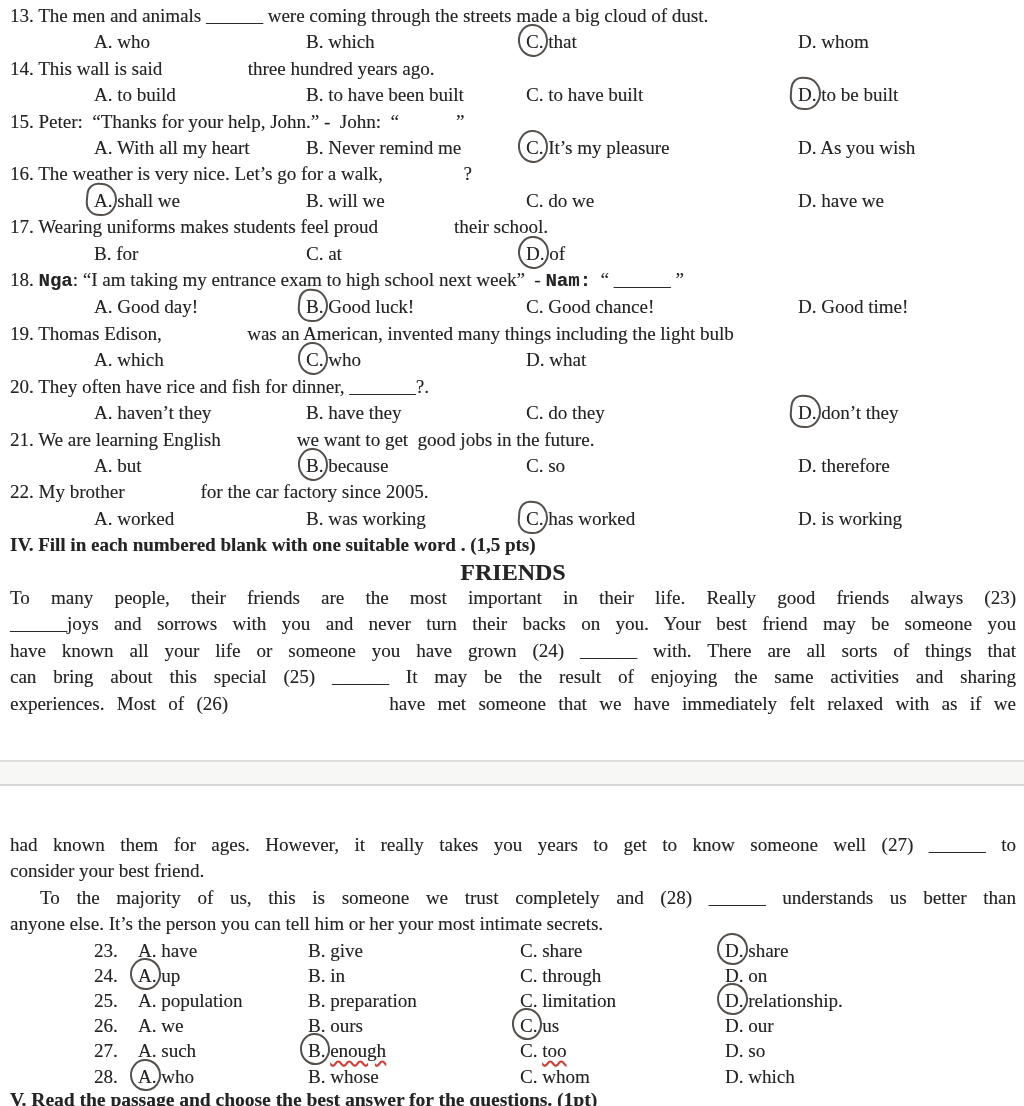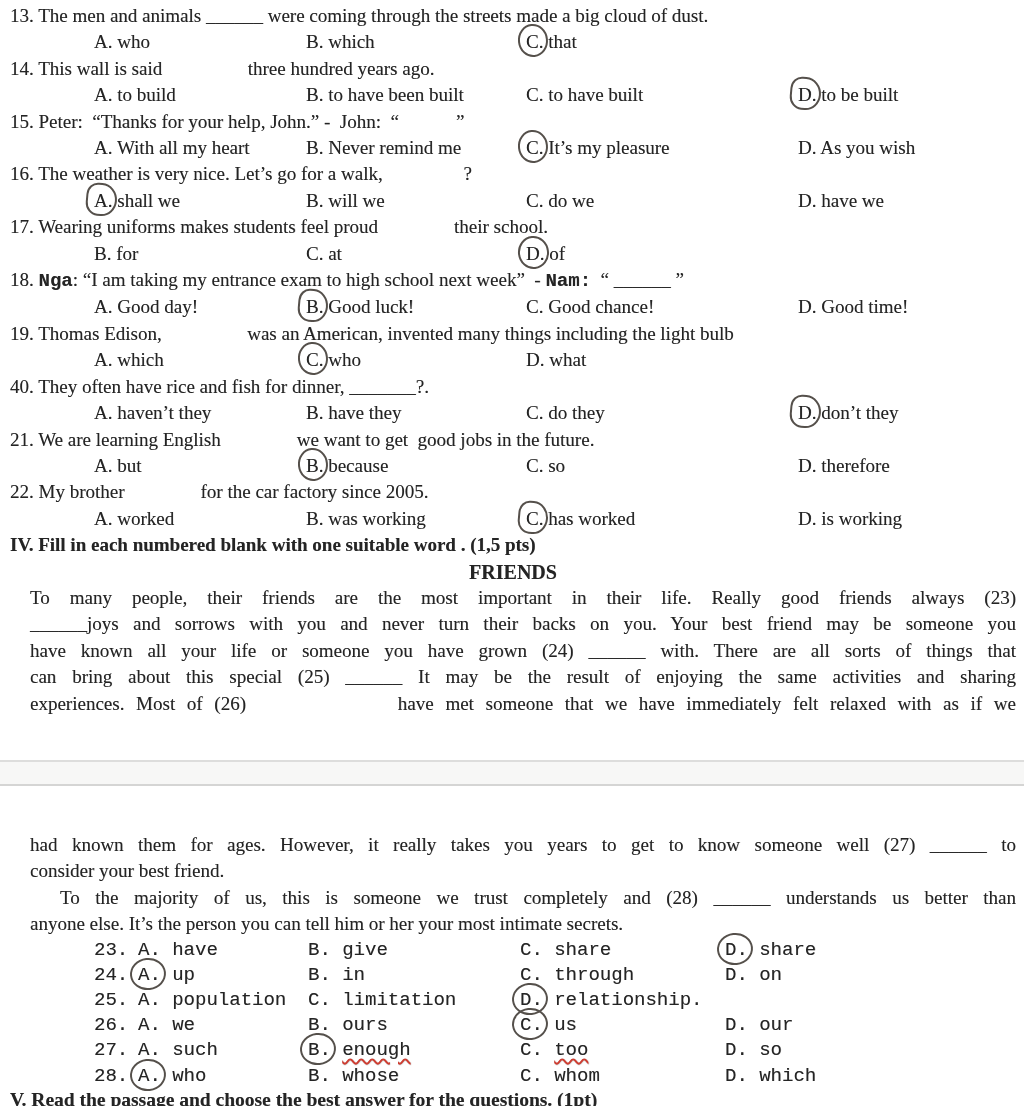--- a/index.html
+++ b/index.html
@@ -14,41 +14,41 @@
   .b{font-weight:bold;font-family:Liberation Mono, monospace;}
   .opts{display:grid;grid-template-columns:212px 220px 272px 1fr;padding-left:84px;white-space:pre-wrap;}
   .opt{overflow:visible;white-space:pre-wrap;}
   .optlabel{position:relative;display:inline-block;}
   .circled::before{
     content:"";position:absolute;left:-8px;top:-5px;right:-5px;bottom:-2px;
     border:2px solid #55504b;border-radius:50%;transform:rotate(-6deg);
   }
   .q:nth-child(even) .circled::before{transform:rotate(5deg);border-radius:42% 58% 55% 45%;}
   .heading{font-weight:bold;}
-  .friends{font-weight:bold;text-align:center;font-size:20px;line-height:26.4px;}
-  .pline{text-align:justify;text-align-last:justify;margin-left:20px;}
+  .friends{font-weight:bold;text-align:center;font-size:24px;line-height:26.4px;}
+  .pline{text-align:justify;text-align-last:justify;}
   .pline.left{text-align:center;text-align-last:left;}
   .pline.indent{text-indent:30px;}
   .divider{margin:43px -8px 0 -10px;height:22px;background:#f7f7f6;
     border-top:2px solid #dddddc;border-bottom:2px solid #d5d5d4;}
   .para2{margin-top:46px;}
-  .cloze{margin-top:0;font-family:Liberation Mono, monospace;}
+  .cloze{margin-top:0;}
   .cloze-row{display:grid;grid-template-columns:44px 170px 212px 205px 1fr;padding-left:84px;line-height:25.2px;white-space:pre-wrap;}
   .sp{text-decoration:underline wavy #d03c30 2px;text-underline-offset:3px;margin-top:28px;}
   .h5{font-weight:bold;font-size:19.5px;}
 </style>
 </head>
 <body>
 
 <div class="doc">
 
   <div>
       <div class="q">
         <div class="stem"><span>13.</span> <span>The men and animals ______ were coming through the streets made a big cloud of dust.</span></div>
-        <div class="opts"><span class="opt"><span class="optlabel">A.</span> <span>who</span></span><span class="opt"><span class="optlabel">B.</span> <span>which</span></span><span class="opt"><span class="optlabel circled">C.</span> <span>that</span></span></div>
+        <div class="opts"><span class="opt"><span class="optlabel">A.</span> <span>who</span></span><span class="opt"><span class="optlabel">B.</span> <span>which</span></span><span class="opt"><span class="optlabel circled">C.</span> <span>that</span></span><span class="opt"><span class="optlabel">D.</span> <span>whom</span></span></div>
       </div>
       <div class="q">
         <div class="stem"><span>14.</span> <span>This wall is said&nbsp;&nbsp;&nbsp;&nbsp;&nbsp;&nbsp;&nbsp;&nbsp;&nbsp;&nbsp;&nbsp;&nbsp;&nbsp;&nbsp;&nbsp;&nbsp;&nbsp;&nbsp;three hundred years ago.</span></div>
         <div class="opts"><span class="opt"><span class="optlabel">A.</span> <span>to build</span></span><span class="opt"><span class="optlabel">B.</span> <span>to have been built</span></span><span class="opt"><span class="optlabel">C.</span> <span>to have built</span></span><span class="opt"><span class="optlabel circled">D.</span> <span>to be built</span></span></div>
       </div>
       <div class="q">
         <div class="stem"><span>15.</span> <span>Peter:  “Thanks for your help, John.” -  John:  “&nbsp;&nbsp;&nbsp;&nbsp;&nbsp;&nbsp;&nbsp;&nbsp;&nbsp;&nbsp;&nbsp;&nbsp;”</span></div>
         <div class="opts"><span class="opt"><span class="optlabel">A.</span> <span>With all my heart</span></span><span class="opt"><span class="optlabel">B.</span> <span>Never remind me</span></span><span class="opt"><span class="optlabel circled">C.</span> <span>It’s my pleasure</span></span><span class="opt"><span class="optlabel">D.</span> <span>As you wish</span></span></div>
       </div>
       <div class="q">
@@ -61,21 +61,21 @@
       </div>
       <div class="q">
         <div class="stem"><span>18.</span> <span class="b">Nga</span><span>: “I am taking my entrance exam to high school next week”  - </span><span class="b">Nam:</span><span>  “ ______ ”</span></div>
         <div class="opts"><span class="opt"><span class="optlabel">A.</span> <span>Good day!</span></span><span class="opt"><span class="optlabel circled">B.</span> <span>Good luck!</span></span><span class="opt"><span class="optlabel">C.</span> <span>Good chance!</span></span><span class="opt"><span class="optlabel">D.</span> <span>Good time!</span></span></div>
       </div>
       <div class="q">
         <div class="stem"><span>19.</span> <span>Thomas Edison,&nbsp;&nbsp;&nbsp;&nbsp;&nbsp;&nbsp;&nbsp;&nbsp;&nbsp;&nbsp;&nbsp;&nbsp;&nbsp;&nbsp;&nbsp;&nbsp;&nbsp;&nbsp;was an American, invented many things including the light bulb</span></div>
         <div class="opts"><span class="opt"><span class="optlabel">A.</span> <span>which</span></span><span class="opt"><span class="optlabel circled">C.</span> <span>who</span></span><span class="opt"><span class="optlabel">D.</span> <span>what</span></span></div>
       </div>
       <div class="q">
-        <div class="stem"><span>40.</span> <span>They often have rice and fish for dinner, _______?.</span></div>
+        <div class="stem"><span>20.</span> <span>They often have rice and fish for dinner, _______?.</span></div>
         <div class="opts"><span class="opt"><span class="optlabel">A.</span> <span>haven’t they</span></span><span class="opt"><span class="optlabel">B.</span> <span>have they</span></span><span class="opt"><span class="optlabel">C.</span> <span>do they</span></span><span class="opt"><span class="optlabel circled">D.</span> <span>don’t they</span></span></div>
       </div>
       <div class="q">
         <div class="stem"><span>21.</span> <span>We are learning English&nbsp;&nbsp;&nbsp;&nbsp;&nbsp;&nbsp;&nbsp;&nbsp;&nbsp;&nbsp;&nbsp;&nbsp;&nbsp;&nbsp;&nbsp;&nbsp;we want to get  good jobs in the future.</span></div>
         <div class="opts"><span class="opt"><span class="optlabel">A.</span> <span>but</span></span><span class="opt"><span class="optlabel circled">B.</span> <span>because</span></span><span class="opt"><span class="optlabel">C.</span> <span>so</span></span><span class="opt"><span class="optlabel">D.</span> <span>therefore</span></span></div>
       </div>
       <div class="q">
         <div class="stem"><span>22.</span> <span>My brother&nbsp;&nbsp;&nbsp;&nbsp;&nbsp;&nbsp;&nbsp;&nbsp;&nbsp;&nbsp;&nbsp;&nbsp;&nbsp;&nbsp;&nbsp;&nbsp;for the car factory since 2005.</span></div>
         <div class="opts"><span class="opt"><span class="optlabel">A.</span> <span>worked</span></span><span class="opt"><span class="optlabel">B.</span> <span>was working</span></span><span class="opt"><span class="optlabel circled">C.</span> <span>has worked</span></span><span class="opt"><span class="optlabel">D.</span> <span>is working</span></span></div>
       </div>
@@ -97,21 +97,21 @@
   <div class="para2" id="para2">
       <div class="pline">had known them for ages. However, it really takes you years to get to know someone well (27) ______ to</div>
       <div class="pline left">consider your best friend.</div>
       <div class="pline indent">To the majority of us, this is someone we trust completely and (28) ______ understands us better than</div>
       <div class="pline left">anyone else. It’s the person you can tell him or her your most intimate secrets.</div>
     </div>
 
   <div class="cloze">
       <div class="cloze-row"><span>23.</span><span class="opt"><span class="optlabel">A.</span> <span>have</span></span><span class="opt"><span class="optlabel">B.</span> <span>give</span></span><span class="opt"><span class="optlabel">C.</span> <span>share</span></span><span class="opt"><span class="optlabel circled">D.</span> <span>share</span></span></div>
       <div class="cloze-row"><span>24.</span><span class="opt"><span class="optlabel circled">A.</span> <span>up</span></span><span class="opt"><span class="optlabel">B.</span> <span>in</span></span><span class="opt"><span class="optlabel">C.</span> <span>through</span></span><span class="opt"><span class="optlabel">D.</span> <span>on</span></span></div>
-      <div class="cloze-row"><span>25.</span><span class="opt"><span class="optlabel">A.</span> <span>population</span></span><span class="opt"><span class="optlabel">C.</span> <span>limitation</span></span><span class="opt"><span class="optlabel circled">D.</span> <span>relationship.</span></span></div>
+      <div class="cloze-row"><span>25.</span><span class="opt"><span class="optlabel">A.</span> <span>population</span></span><span class="opt"><span class="optlabel">B.</span> <span>preparation</span></span><span class="opt"><span class="optlabel">C.</span> <span>limitation</span></span><span class="opt"><span class="optlabel circled">D.</span> <span>relationship.</span></span></div>
       <div class="cloze-row"><span>26.</span><span class="opt"><span class="optlabel">A.</span> <span>we</span></span><span class="opt"><span class="optlabel">B.</span> <span>ours</span></span><span class="opt"><span class="optlabel circled">C.</span> <span>us</span></span><span class="opt"><span class="optlabel">D.</span> <span>our</span></span></div>
       <div class="cloze-row"><span>27.</span><span class="opt"><span class="optlabel">A.</span> <span>such</span></span><span class="opt"><span class="optlabel circled">B.</span> <span class="sp">enough</span></span><span class="opt"><span class="optlabel">C.</span> <span class="sp">too</span></span><span class="opt"><span class="optlabel">D.</span> <span>so</span></span></div>
       <div class="cloze-row"><span>28.</span><span class="opt"><span class="optlabel circled">A.</span> <span>who</span></span><span class="opt"><span class="optlabel">B.</span> <span>whose</span></span><span class="opt"><span class="optlabel">C.</span> <span>whom</span></span><span class="opt"><span class="optlabel">D.</span> <span>which</span></span></div>
     </div>
 
   <div class="h5">V. Read the passage and choose the best answer for the questions. (1pt)</div>
 
 </div>
 
 </body></html>

